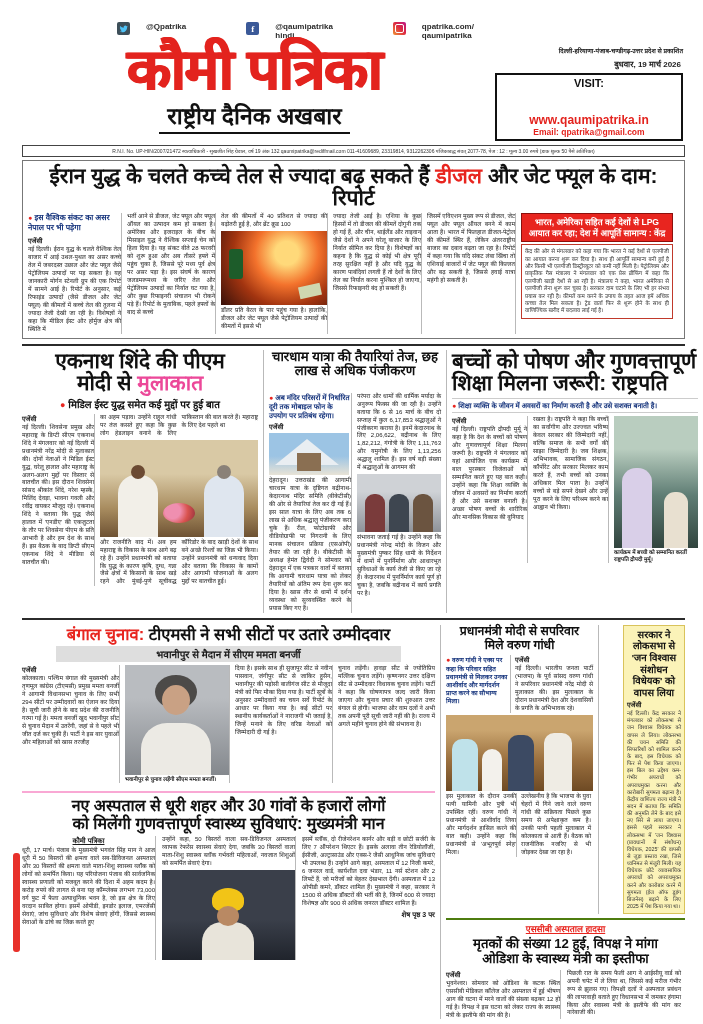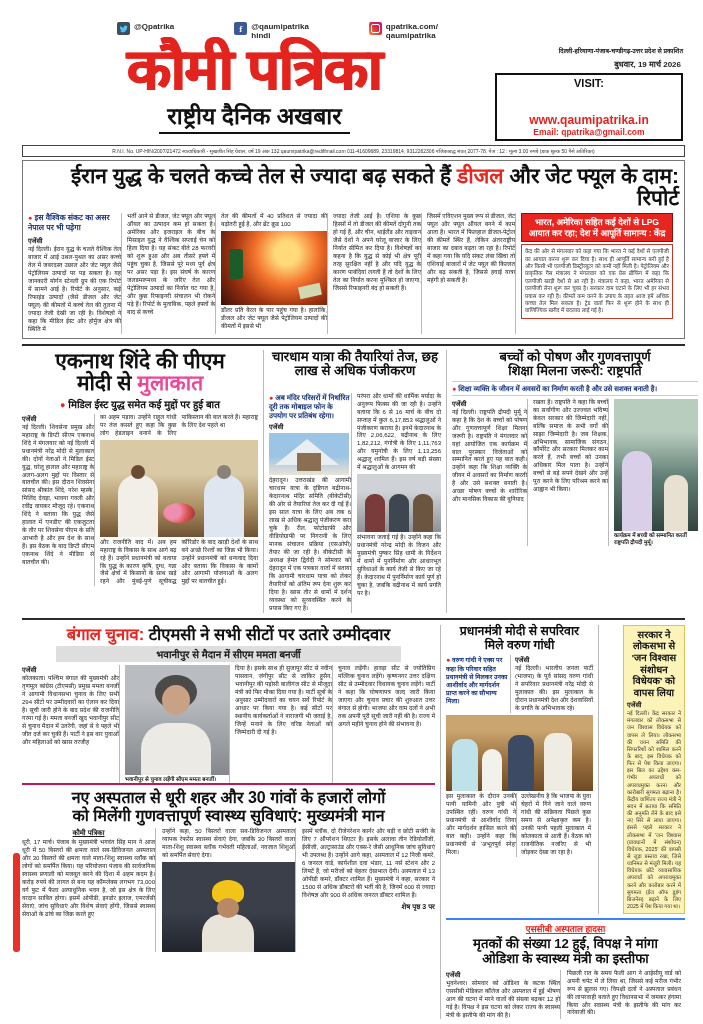--- a/index.html
+++ b/index.html
@@ -2,21 +2,21 @@
 <html><head>
 <meta charset="utf-8">
 <style>
   html,body{margin:0;padding:0;background:#fff;}
   .page{position:relative;width:703px;height:1024px;background:#fff;overflow:hidden;
         font-family:"Liberation Sans","DejaVu Sans",sans-serif;color:#1a1a1a;}
   .content{position:absolute;left:22px;top:0;width:663px;}
   .jt{text-align:justify;}
   
   .social-row{display:flex;justify-content:flex-start;gap:60px;padding:22px 0 2px 95px;align-items:flex-start;}
-  .soc{display:flex;gap:4px;align-items:flex-start;}
+  .soc{display:flex;gap:16px;align-items:flex-start;}
   .soc .txt{font-size:8px;font-weight:bold;color:#2b2b2b;line-height:1.15;white-space:pre-line;}
   .sicon{width:13px;height:13px;border-radius:2px;display:inline-flex;align-items:center;justify-content:center;color:#fff;font-size:9px;font-weight:bold;}
   .tw{background:#3d4f59;}
   .tw svg{width:9px;height:9px;fill:#4fc3f7;}
   .fb{background:#3b5998;font-family:"Liberation Serif",serif;}
   .ig{background:linear-gradient(45deg,#f09433,#dc2743 55%,#bc1888);}
   .ig i{display:block;width:7px;height:7px;border:1.3px solid #fff;border-radius:2px;}
   .mast-row{display:flex;align-items:flex-start;}
   .mast-left{width:465px;text-align:center;}
   .mast-title{font-size:57px;line-height:.95;font-weight:800;color:#e3231e;letter-spacing:-1px;
@@ -35,21 +35,21 @@
   
   .col{font-size:6px;line-height:1.33;color:#222;}
   .byline{font-size:6.5px;font-weight:bold;color:#111;margin-bottom:1px;}
   .kick{font-size:7.8px;font-weight:bold;color:#17357d;line-height:1.25;}
   .bullet{color:#e8251f;font-size:7px;}
   .vr{border-right:1px solid #b9b9b9;}
   .ph{position:relative;overflow:hidden;}
   .cap{font-size:5.6px;line-height:1.25;color:#222;font-weight:bold;margin-top:1px;}
   
   .lead{border:1px solid #777;margin-top:3px;padding:3px 5px 4px;}
-  .lead-hl{font-size:21px;font-weight:800;text-align:right;color:#101010;line-height:1.05;margin:1px 0 4px;}
+  .lead-hl{font-size:21px;font-weight:800;text-align:center;color:#101010;line-height:1.05;margin:1px 0 4px;}
   .lead-hl .red{color:#e8251f;}
   .lead-body{display:flex;gap:5px;}
   .lead-c1{width:93px;}
   .lead-c{width:88px;}
   .lead-cph{width:106px;}
   .lead-sidebox{width:152px;}
   .lpg-title{background:#e8251f;border:1px solid #8c0f0c;color:#fff;font-size:8.6px;font-weight:800;
              text-align:center;line-height:1.2;padding:3px 2px;}
   .lpg-body{border:1px solid #c0392b;margin-top:2px;padding:3px;font-size:5.5px;line-height:1.35;color:#333;}
   .ph-fuel{width:106px;height:74px;margin:2px 0;background:
@@ -82,34 +82,34 @@
   .char-r{width:84px;}
   .ph-temple{width:80px;height:42px;margin:2px 0;background:linear-gradient(180deg,#9cc4e4 0 55%,#e8e3d6);}
   .ph-temple .mt{position:absolute;left:6px;top:6px;width:0;height:0;border-left:32px solid transparent;
       border-right:32px solid transparent;border-bottom:26px solid #e9eef2;}
   .ph-temple .tp{position:absolute;left:28px;bottom:4px;width:24px;height:18px;background:#8a6f52;}
   .ph-official{width:84px;height:58px;margin:2px 0;background:linear-gradient(180deg,#cfd2d6 0 30%,#8e9298);}
   .ph-official .p{position:absolute;bottom:0;width:20px;height:38px;border-radius:9px 9px 0 0;background:#5d4a45;}
   .ph-official .p:nth-child(1){left:8px;background:#7a3b3b;}
   .ph-official .p:nth-child(2){left:32px;background:#3e4650;}
   .ph-official .p:nth-child(3){left:56px;background:#6b5440;}
-  .pres-hl{font-size:13px;font-weight:800;text-align:center;line-height:1.08;color:#101010;}
+  .pres-hl{font-size:21px;font-weight:800;text-align:left;line-height:1.08;color:#101010;}
   .pres-kick{font-size:7px;font-weight:bold;color:#17357d;text-align:left;margin:3px 0;border-top:1px solid #ccc;
              border-bottom:1px solid #ccc;padding:2px 0;}
   .pres-body{display:flex;gap:5px;}
   .pres-c{width:76px;}
   .pres-phcol{width:84px;}
   .ph-pres{width:84px;height:132px;background:linear-gradient(180deg,#b9cdbf 0 25%,#5f7d74 60%,#31443e);}
   .ph-pres .a{position:absolute;left:8px;bottom:0;width:30px;height:80px;border-radius:14px 14px 0 0;background:#d9cfe8;}
   .ph-pres .b{position:absolute;right:10px;bottom:0;width:24px;height:56px;border-radius:11px 11px 0 0;background:#e8e0d0;}
   
   .lower{display:flex;margin-top:5px;}
   .colA{width:419px;padding-right:5px;border-right:1px solid #b9b9b9;}
   .colBC{width:239px;padding-left:5px;}
-  .bengal{border-bottom:2px solid #be185d;padding-bottom:0;}
+  .bengal{border-bottom:2px solid #f9a8d4;padding-bottom:8px;}
   .bengal-hl{font-size:16.5px;font-weight:800;text-align:center;line-height:1.1;color:#101010;}
   .bengal-hl .red{color:#e8251f;}
   .bengal-sub{background:#dedede;font-size:10px;font-weight:800;text-align:center;margin:3px 34px;padding:1px 0;}
   .bengal-body{display:flex;gap:5px;}
   .bengal-c{width:97px;}
   .bengal-phcol{width:104px;}
   .ph-mamata{width:104px;height:110px;background:linear-gradient(180deg,#b9bcc0 0 30%,#84888d);}
   .ph-mamata .hair{position:absolute;left:30px;top:10px;width:42px;height:34px;border-radius:50%;background:#4c4a48;}
   .ph-mamata .face{position:absolute;left:37px;top:20px;width:28px;height:30px;border-radius:50%;background:#c9a184;}
   .ph-mamata .saree{position:absolute;left:16px;bottom:0;width:70px;height:52px;border-radius:26px 26px 0 0;background:#eceae4;}
@@ -132,21 +132,21 @@
   .varun-c{width:78px;}
   .ph-varun{width:147px;height:76px;margin:2px 0;background:linear-gradient(180deg,#caa56f 0 20%,#9a6f3e 60%,#6e4a24);}
   .ph-varun .g{position:absolute;bottom:0;border-radius:10px 10px 0 0;}
   .ph-varun .g1{left:6px;width:26px;height:52px;background:#bfe2ea;}
   .ph-varun .g2{left:36px;width:20px;height:42px;background:#f3f1ec;}
   .ph-varun .g3{left:62px;width:26px;height:56px;background:#3c4a63;}
   .ph-varun .g4{left:98px;width:28px;height:58px;background:#efece4;}
   .ybox-inner{background:#fbf3b8;border:1px solid #d9c35b;padding:3px;height:100%;box-sizing:border-box;}
   .ybox-hl{font-size:9.8px;font-weight:800;text-align:center;line-height:1.18;color:#101010;margin-bottom:2px;}
   .ybox-body{font-size:5.3px;line-height:1.35;color:#333;}
-  .scb{border-top:2px solid #3b82f6;margin-top:4px;padding-top:3px;}
+  .scb{border-top:2px solid #4d7c0f;margin-top:4px;padding-top:3px;}
   .scb-label{font-size:8.8px;font-weight:800;color:#e8251f;text-decoration:underline;text-align:center;}
   .scb-hl{font-size:13.2px;font-weight:800;text-align:center;line-height:1.12;color:#101010;margin:2px 0 3px;}
   .scb-body{display:flex;gap:6px;}
   .scb-c{width:114px;}
   
   .footer-strip{display:flex;align-items:center;gap:4px;margin-top:7px;}
   .pill{height:9px;border-radius:5px;background:#e8302a;}
   .p1{width:146px;}.p2{width:208px;}.p3{width:160px;}.p4{width:84px;}
   .dot{width:7px;height:9px;border-radius:50%;}
   .dc{background:#29abe2;}.dm{background:#ec008c;}.dy{background:#f5e614;}.dk{background:#111;}

